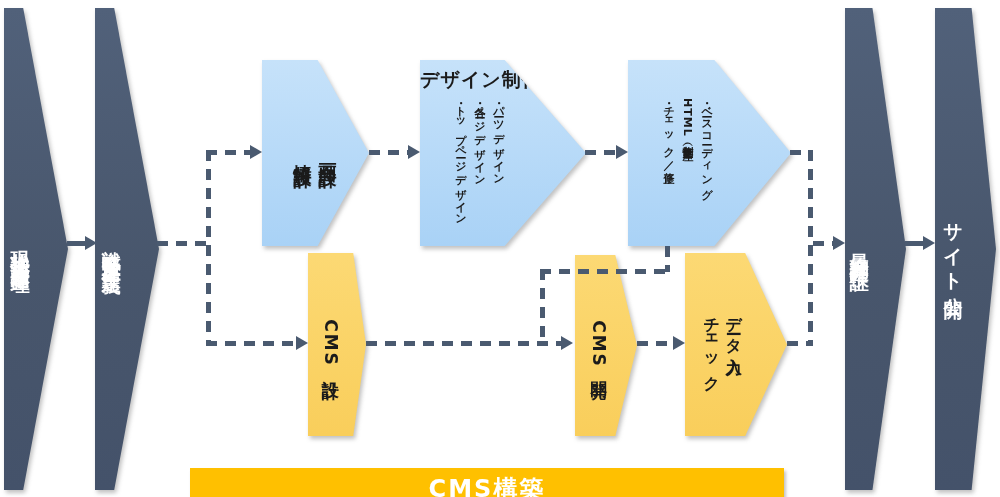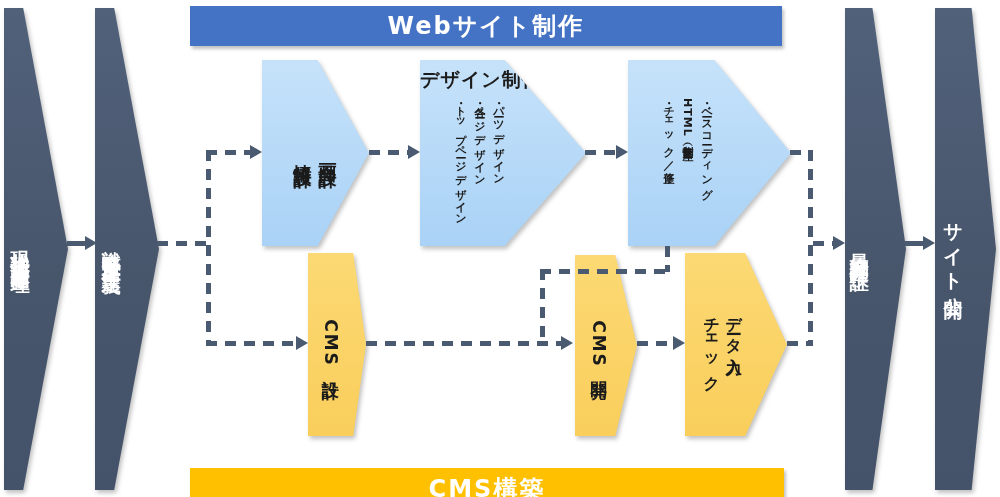--- a/index.html
+++ b/index.html
@@ -58,23 +58,20 @@
   .dash-h{position:absolute;height:5px;background:repeating-linear-gradient(90deg,var(--dark) 0 11px,transparent 11px 19px);}
   .dash-v{position:absolute;width:5px;background:repeating-linear-gradient(180deg,var(--dark) 0 11px,transparent 11px 19px);}
   .solid-h{position:absolute;height:5px;background:var(--dark);}
   .head-r{position:absolute;width:0;height:0;border-top:7px solid transparent;border-bottom:7px solid transparent;border-left:12px solid var(--dark);}
 </style>
 </head>
 <body>
 
 <div id="canvas">
 
-  <div class="banner" style="left:190px;top:6px;width:592px;height:40px;background:var(--blue-banner);">
-    <span>Webサイト制作</span>
-  </div>
   <div class="banner" style="left:190px;top:468px;width:594px;height:42px;background:var(--orange-banner);">
     <span>CMS構築</span>
   </div>
 
   <div class="sh" style="left:4px;top:8px;width:64px;height:482px;">
     <div class="pent dark clipA">
       <span class="vtext stage-label" style="left:27%;">現状把握・課題整理</span>
     </div>
   </div>
   <div class="sh" style="left:95px;top:8px;width:64px;height:482px;">

